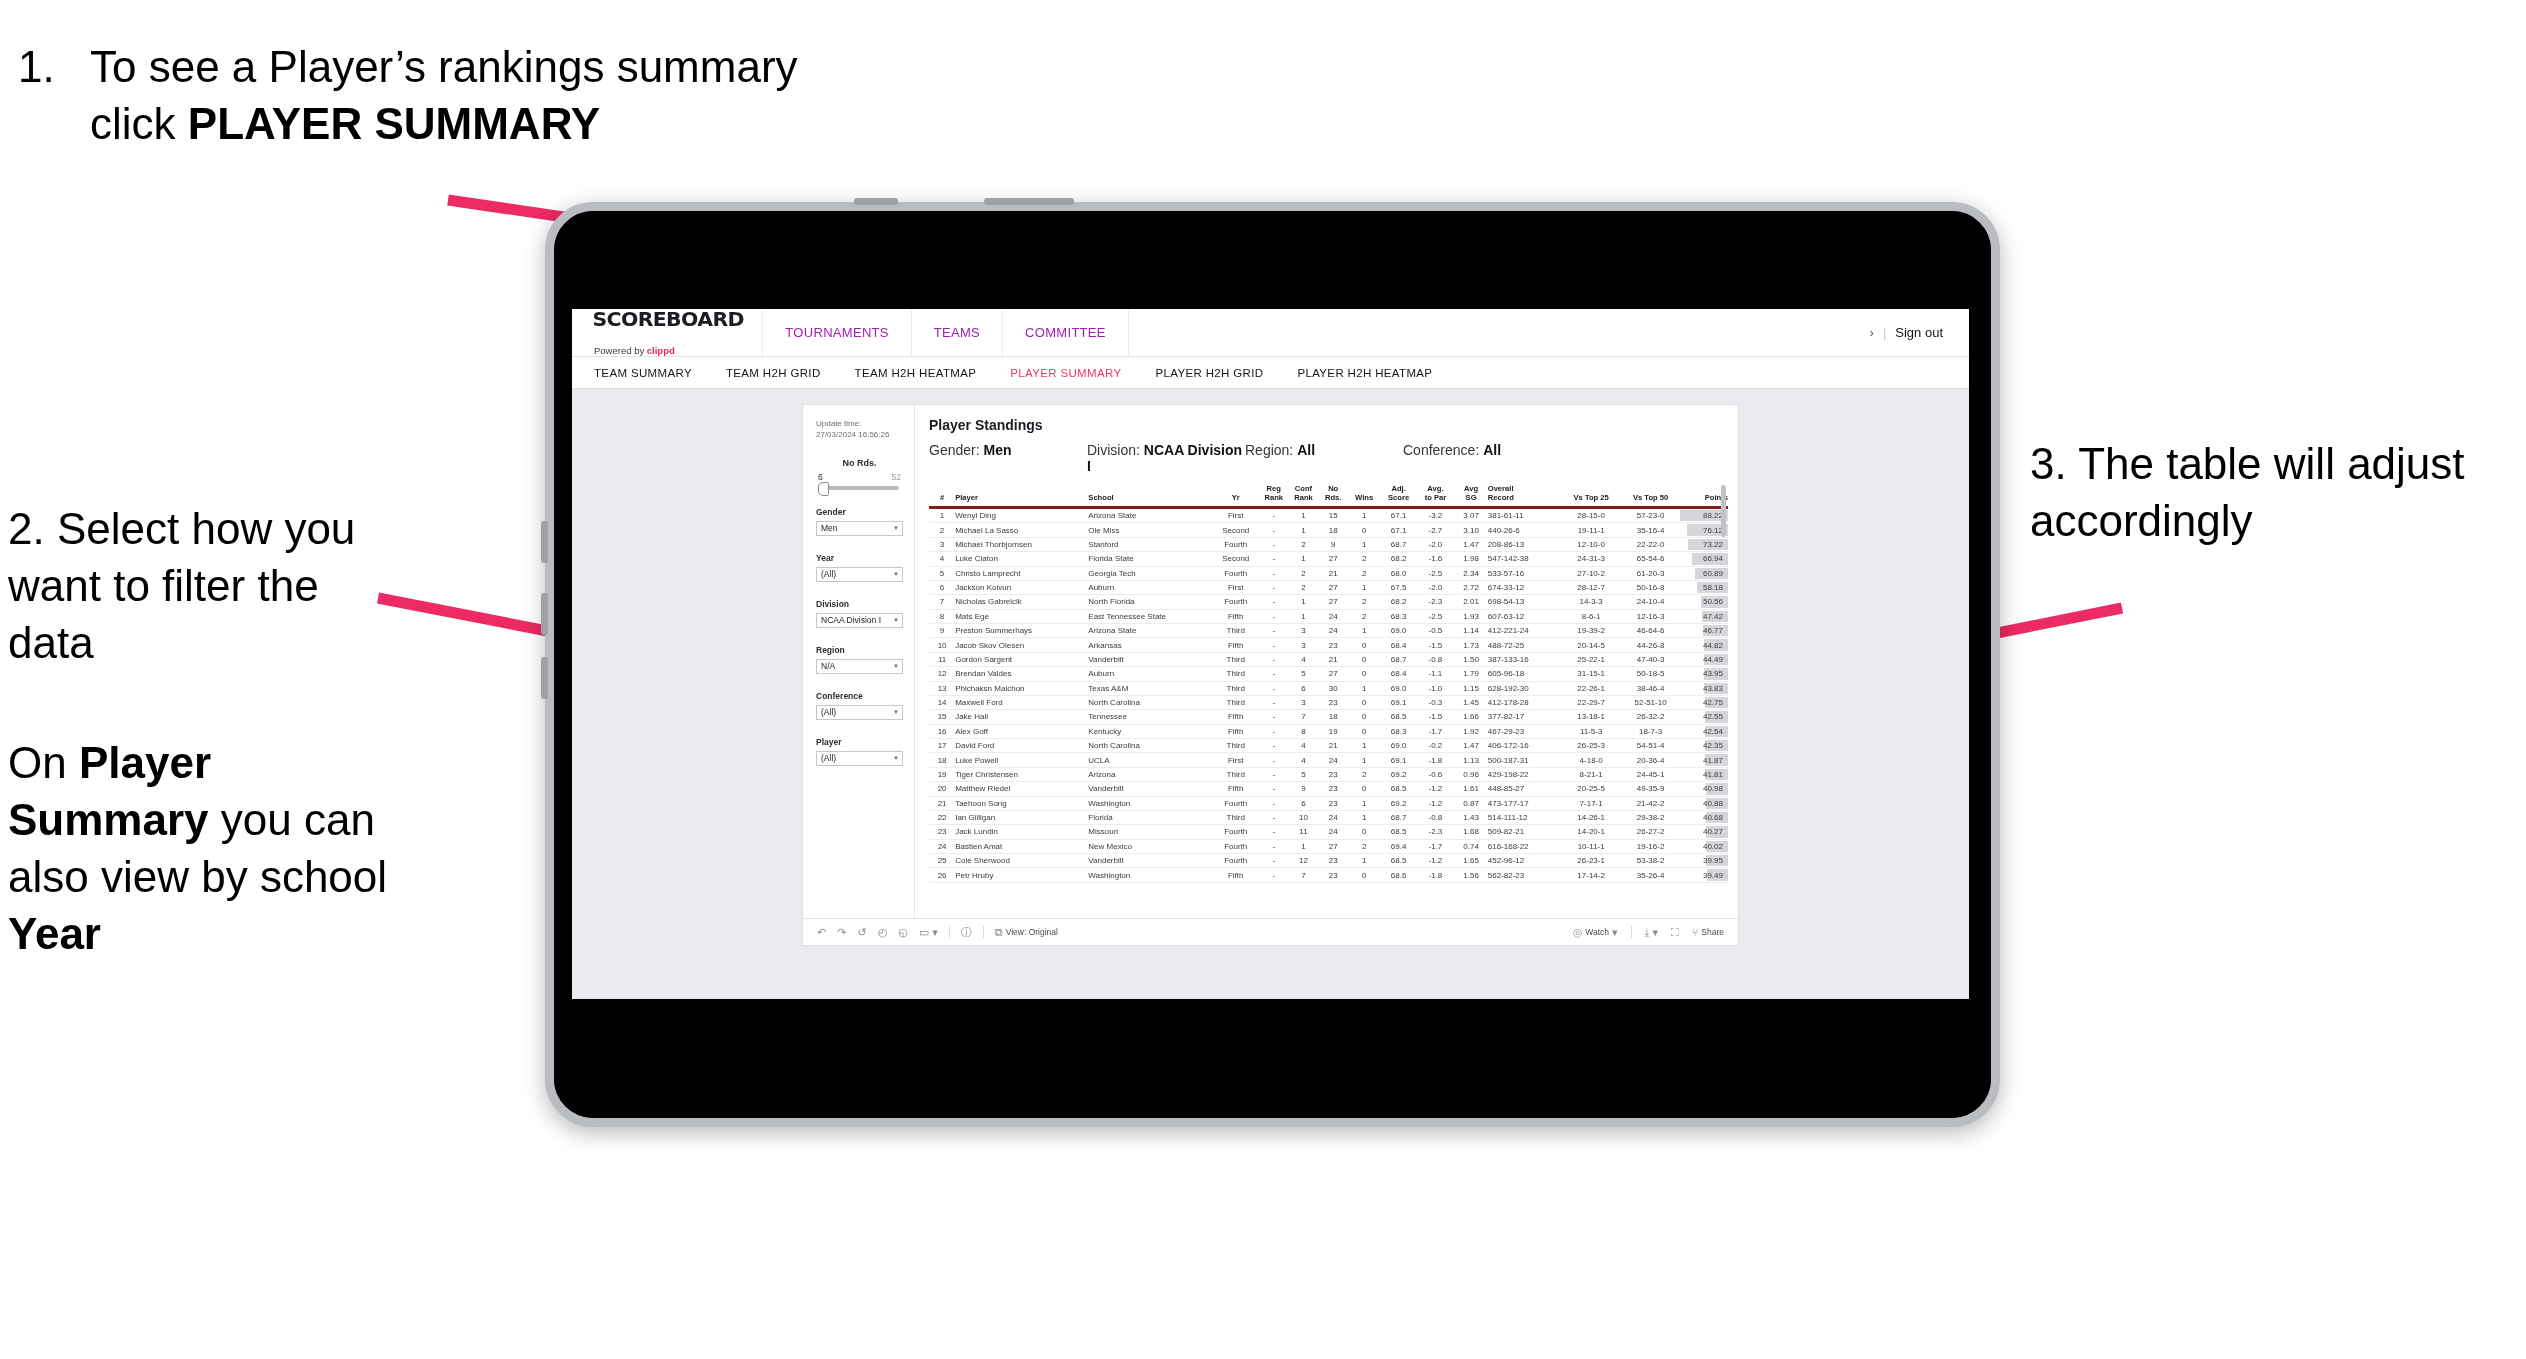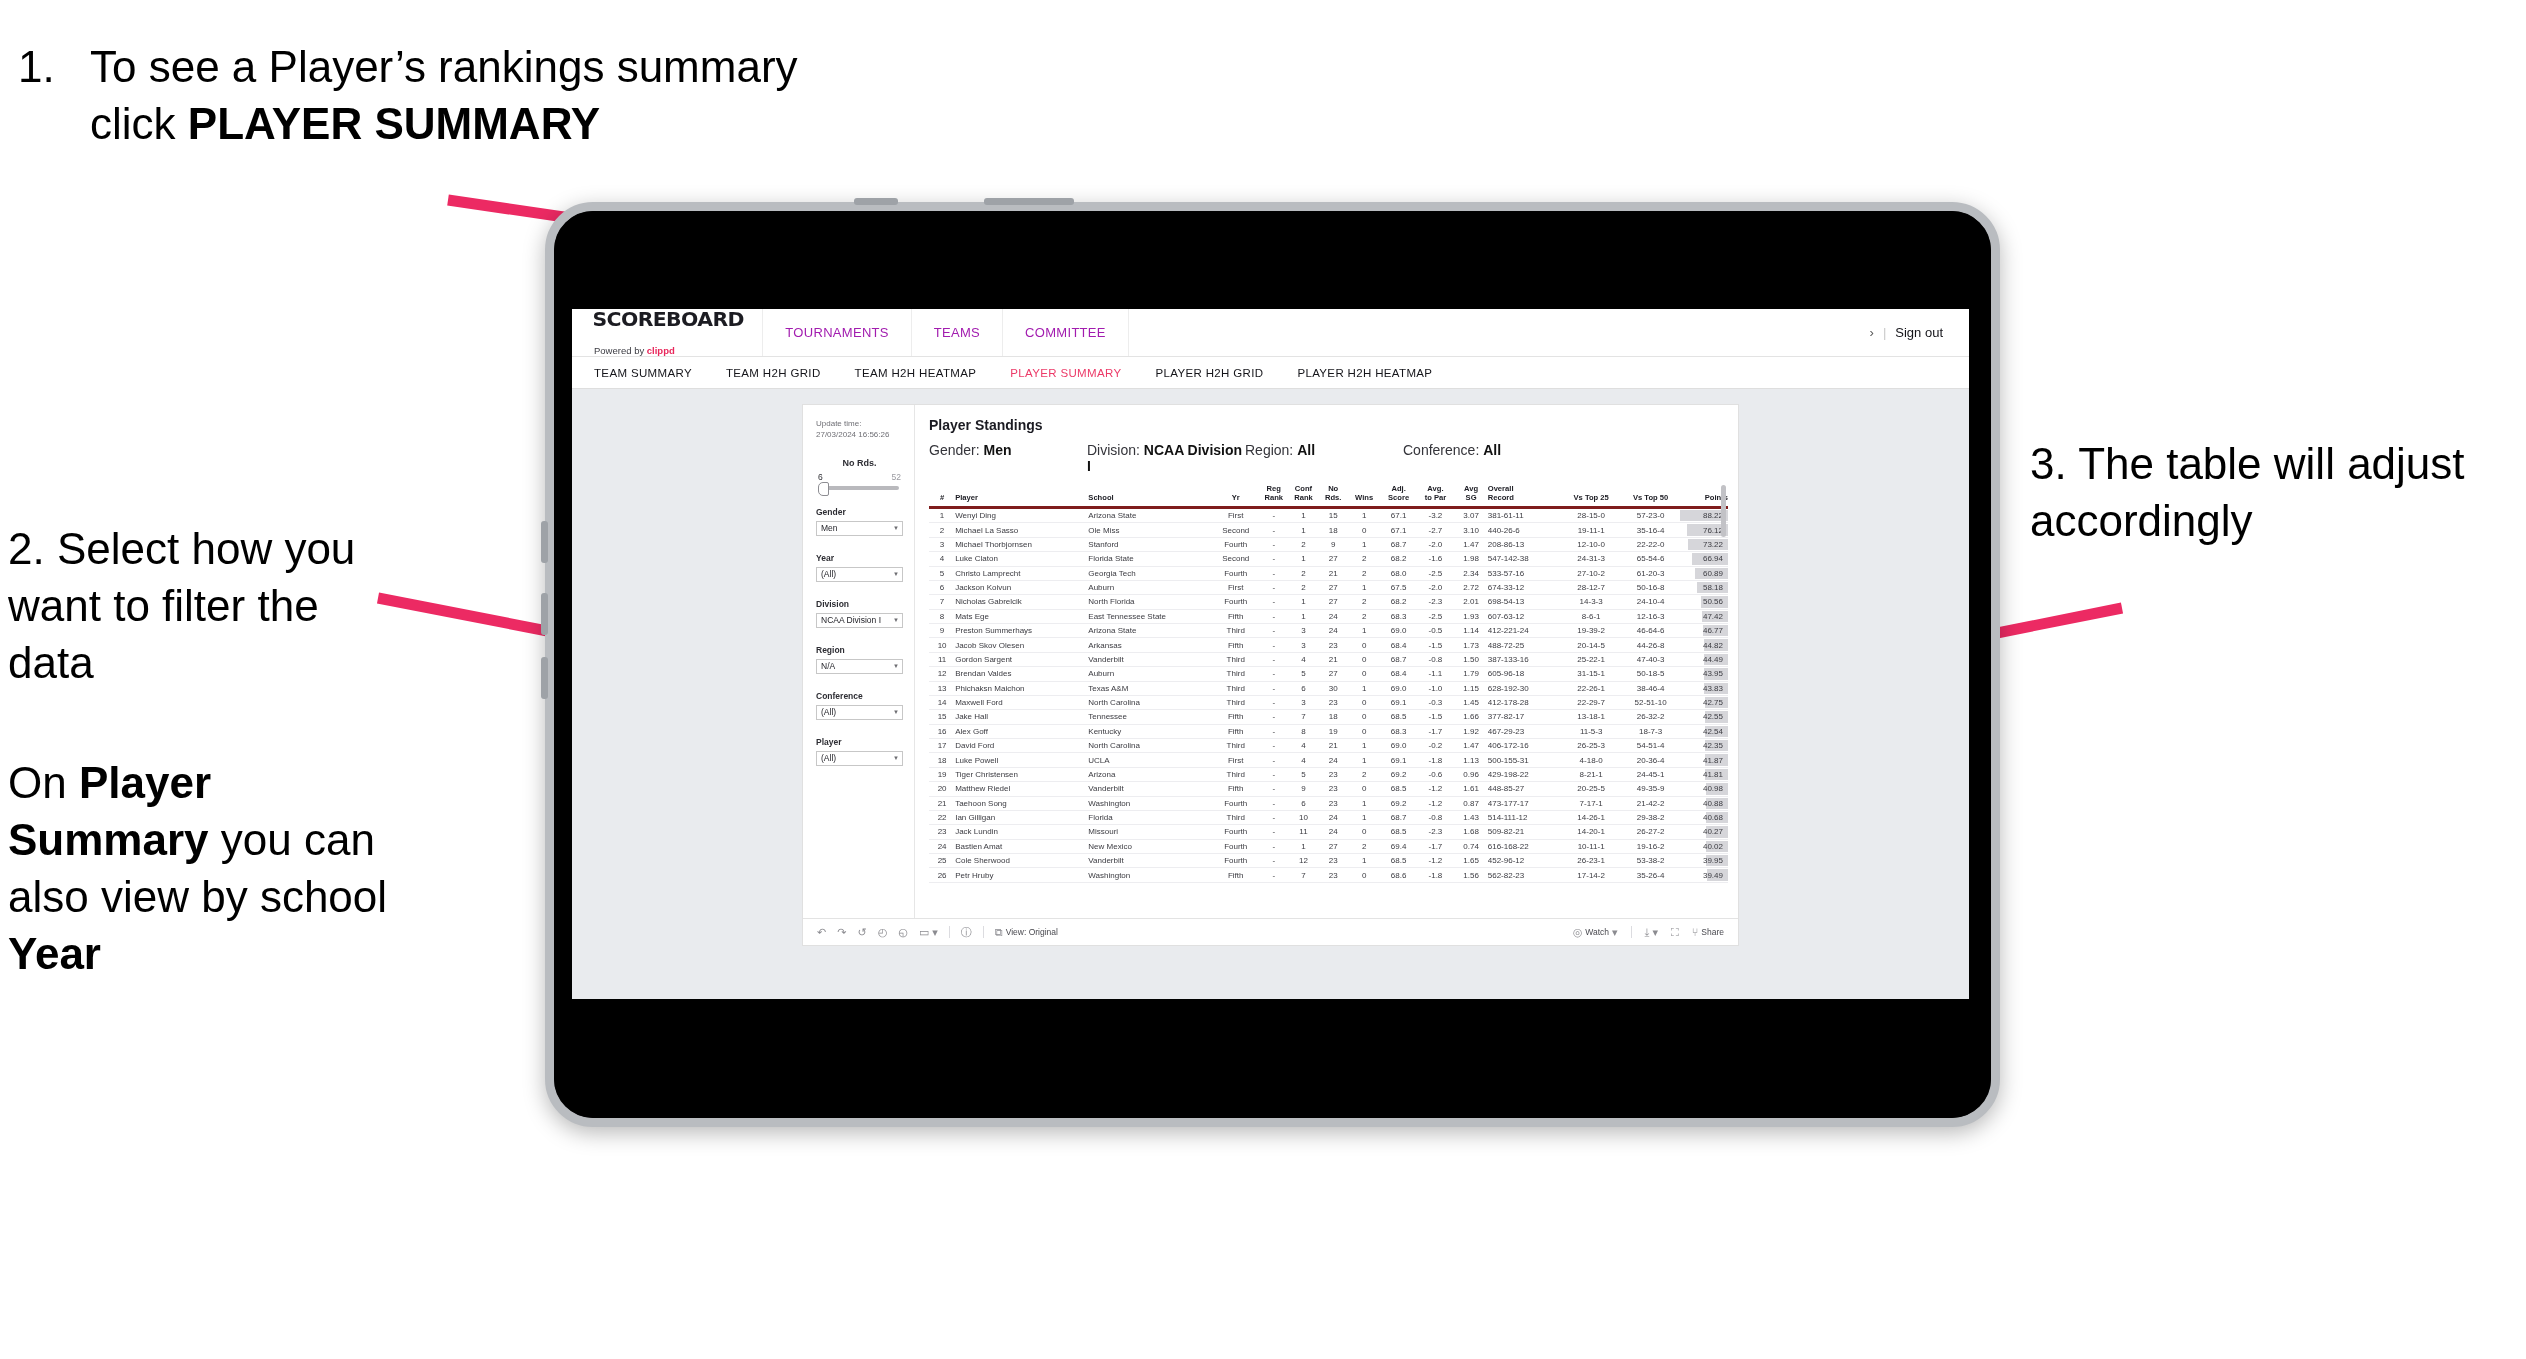--- a/index.html
+++ b/index.html
@@ -12,21 +12,21 @@
   }
 
   
   .annot{position:absolute;color:#000;font-size:44px;line-height:1.30;}
   .annot b{font-weight:bold;}
 
   #annot-1{left:18px;top:38px;width:800px;}
   #annot-1 .num{position:absolute;left:0;top:0;}
   #annot-1 .txt{display:block;margin-left:72px;}
 
-  #annot-2{left:8px;top:520px;width:400px;}
+  #annot-2{left:8px;top:500px;width:400px;}
   #annot-2 .para2{margin-top:62px;}
 
   #annot-3{left:2030px;top:435px;width:500px;}
 
   
   .arrow{position:absolute;pointer-events:none;}
 
   
   #tablet{
     position:absolute;left:545px;top:202px;width:1455px;height:925px;
@@ -655,21 +655,21 @@
                         <td class="">Luke Powell</td>
                         <td class="">UCLA</td>
                         <td class="c">First</td>
                         <td class="c">-</td>
                         <td class="c">4</td>
                         <td class="c">24</td>
                         <td class="c">1</td>
                         <td class="c">69.1</td>
                         <td class="c">-1.8</td>
                         <td class="c">1.13</td>
-                        <td class="">500-155-31</td>
+                        <td class="">500-187-31</td>
                         <td class="c">4-18-0</td>
                         <td class="c">20-36-4</td>
                         <td class="r pts-cell"><div class="pts-bar" style="width: 47.4609%;"></div><span class="pts-val">41.87</span></td>
                       </tr>
                       <tr>
                         <td class="c">19</td>
                         <td class="">Tiger Christensen</td>
                         <td class="">Arizona</td>
                         <td class="c">Third</td>
                         <td class="c">-</td>

